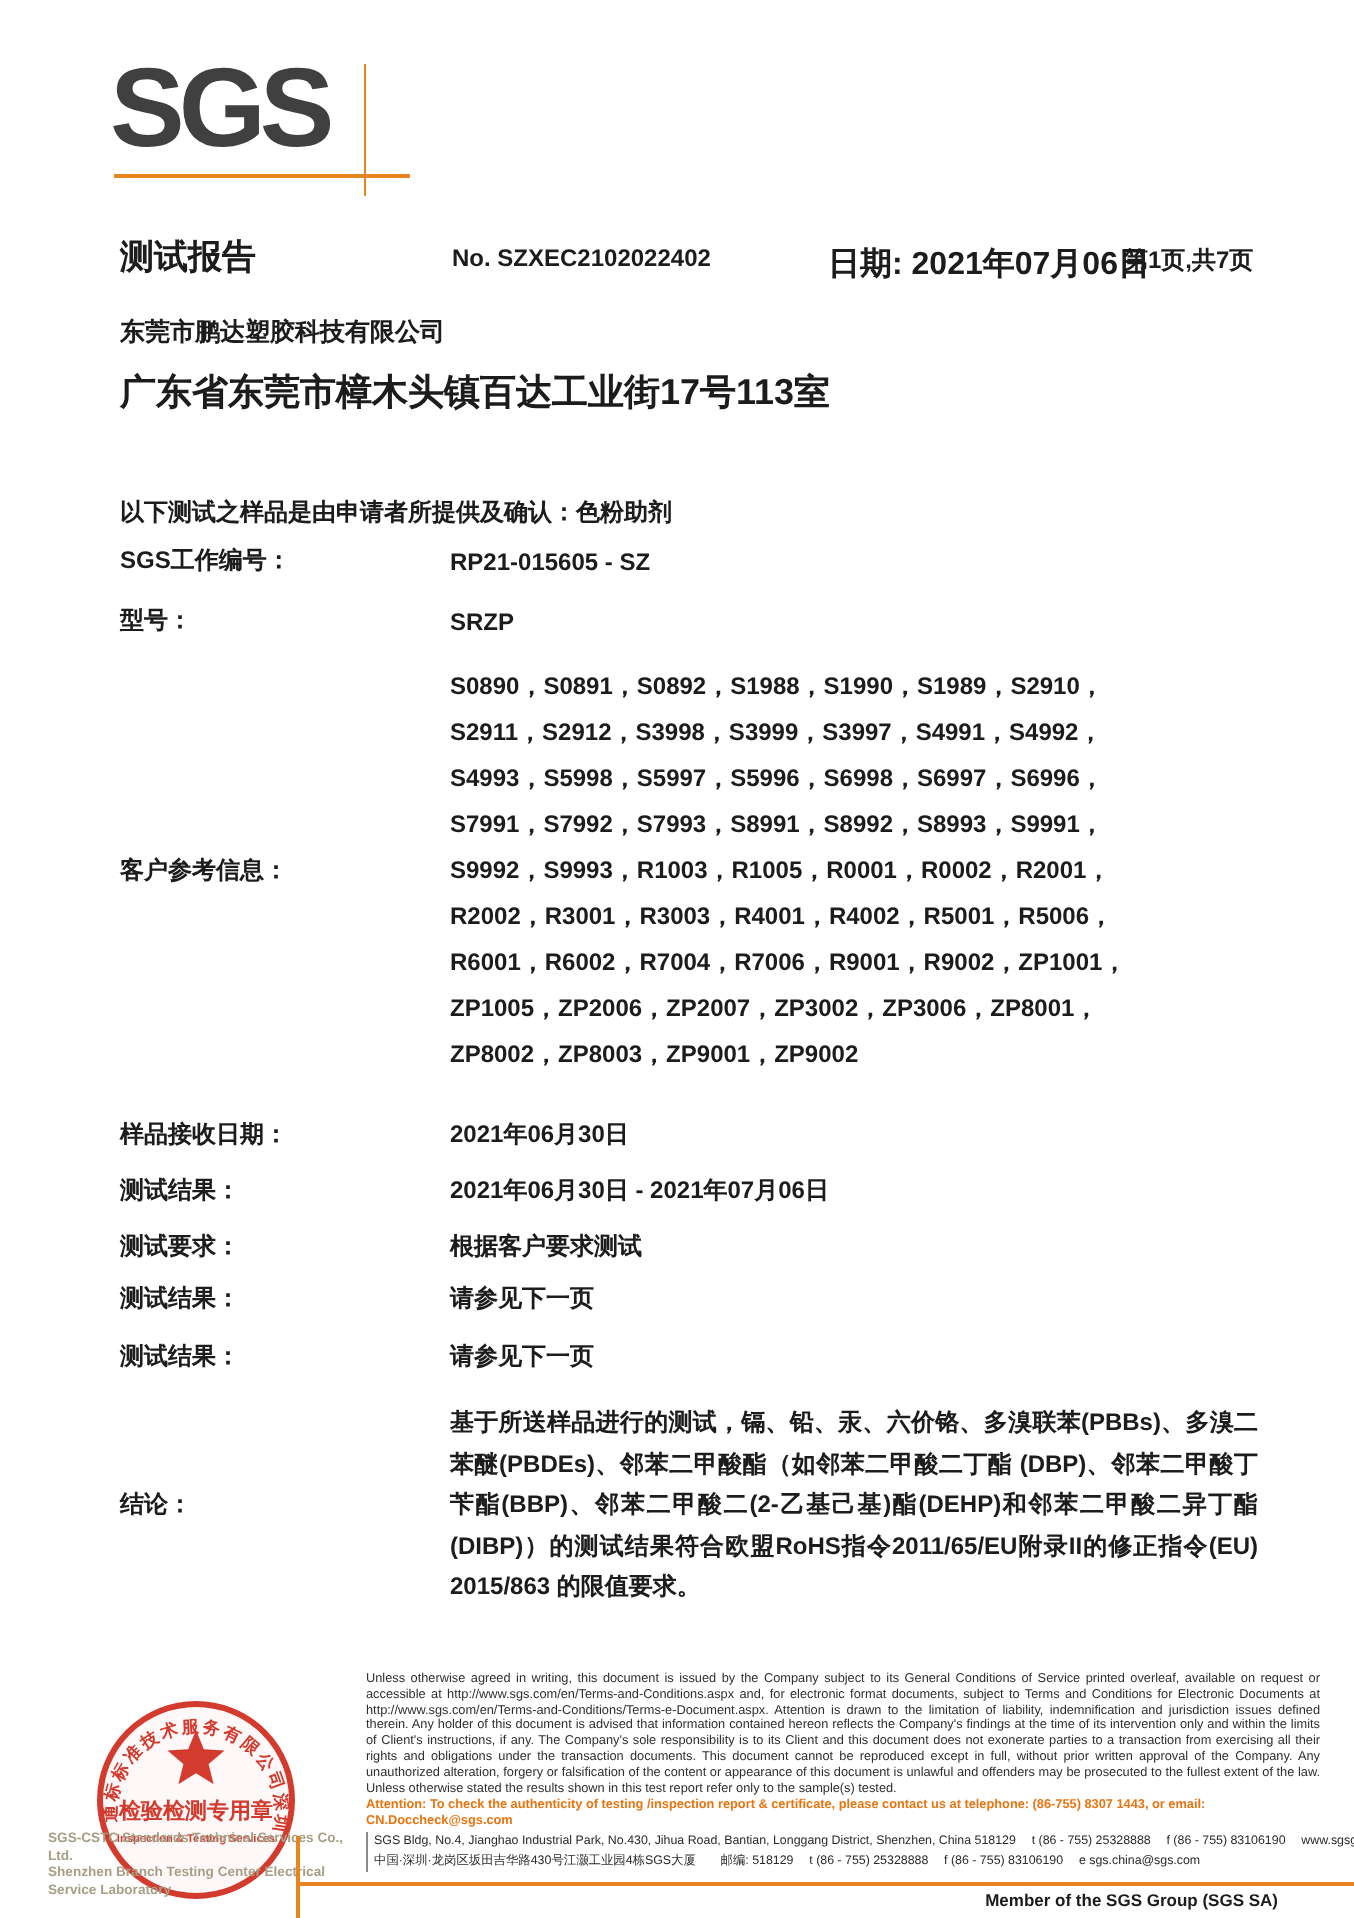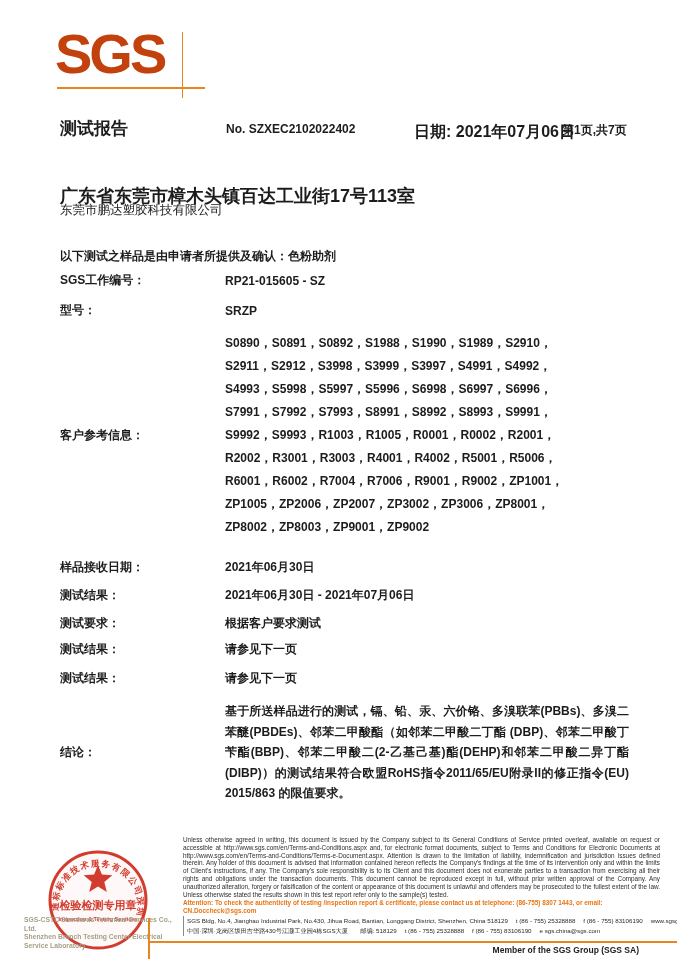--- a/index.html
+++ b/index.html
@@ -3,31 +3,31 @@
 <meta charset="utf-8">
 <style>
   html,body{margin:0;padding:0;background:#ffffff;}
   .page{
     position:relative;width:677px;height:959px;background:#ffffff;overflow:hidden;
     font-family:"Liberation Sans",sans-serif;color:#1c1c1c;
   }
   
   .logo-text{
     position:absolute;left:55px;top:24px;font-size:56px;font-weight:800;
-    letter-spacing:-3px;color:#c2410c;line-height:60px;
+    letter-spacing:-3px;color:#404040;line-height:60px;
   }
   .logo-hline{position:absolute;left:57px;top:87px;width:148px;height:2px;background:#e8851e;}
   .logo-vline{position:absolute;left:182px;top:32px;width:1px;height:66px;background:#e8851e;}
 
   .doc-title{position:absolute;left:60px;top:117px;font-size:17px;font-weight:700;}
   .doc-no{position:absolute;left:226px;top:122px;font-size:12px;font-weight:700;}
   .doc-date{position:absolute;left:414px;top:122px;font-size:16px;font-weight:700;text-align:center;}
   .doc-page{position:absolute;left:562px;top:122px;font-size:12px;font-weight:700;}
 
-  .client-name{position:absolute;left:60px;top:158px;font-size:12.5px;font-weight:400;margin-top:44px;}
+  .client-name{position:absolute;left:60px;top:158px;font-size:12.5px;font-weight:700;}
   .client-address{position:absolute;left:60px;top:184px;font-size:18px;font-weight:700;}
 
   .intro-line{position:absolute;left:60px;top:248px;font-size:12px;font-weight:700;}
 
   
   .fields{position:absolute;left:60px;top:272px;width:572px;}
   .frow{display:flex;align-items:center;}
   .flabel{width:165px;flex-shrink:0;font-size:12px;font-weight:700;}
   .fvalue{font-size:12px;font-weight:700;}
   .mb13{margin-bottom:13px;}

